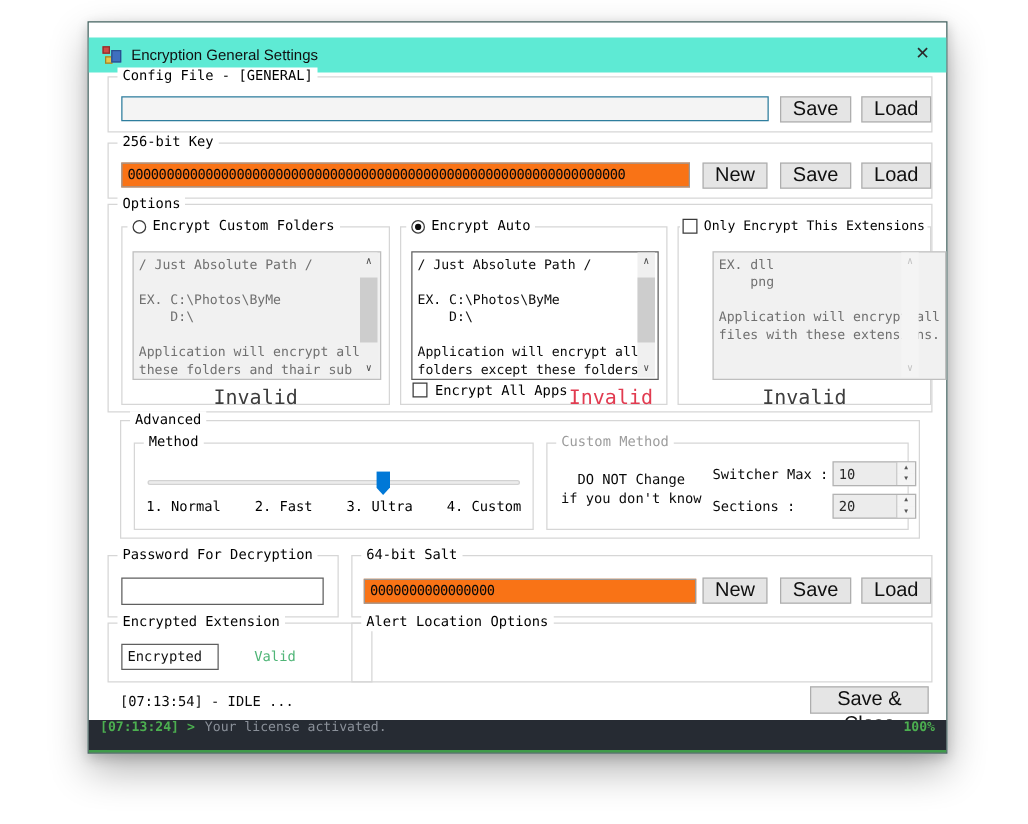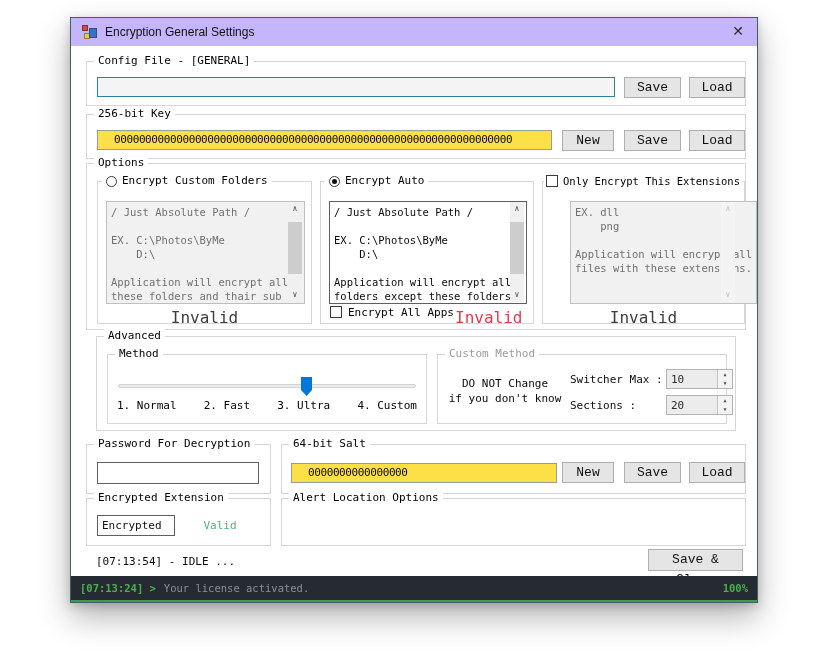--- a/index.html
+++ b/index.html
@@ -4,42 +4,42 @@
 <style>
   * { box-sizing: border-box; margin: 0; padding: 0; }
   html,body { width:822px; height:659px; background:#ffffff; overflow:hidden; position:relative;
               font-family:"DejaVu Sans Mono", monospace; }
 
   .win { position:absolute; left:70px; top:17px; width:688px; height:586px; background:#fff;
          border:1px solid #41605e;
          box-shadow:0 14px 30px rgba(0,0,0,.30), 0 3px 9px rgba(0,0,0,.18); }
 
   
-  .titlebar { position:absolute; top:0; left:0; right:0; height:28px; background:#c4b5fd; }
+  .titlebar { position:absolute; top:12px; left:0; right:0; height:28px; background:#5eead4; }
   .app-icon { position:absolute; left:11px; top:7px; width:15px; height:15px; }
   .app-icon .sq { position:absolute; }
   .sq-red    { left:0; top:0;  width:6px; height:6px; background:#cf4a44; border:1px solid #8d2f2b; }
   .sq-yellow { left:2px; top:8px; width:6px; height:6px; background:#e7c64c; border:1px solid #9c8426; }
   .sq-blue   { left:7px; top:3px; width:8px; height:10px; background:#3f6fbf; border:1px solid #28508f; }
   .title-text { position:absolute; left:34px; top:0; line-height:28px; font-family:"Liberation Sans",sans-serif;
                 font-size:12px; color:#101010; }
   .close-icon { position:absolute; right:13px; top:5px; font-size:14px; color:#2a2a2a; cursor:default;
                 font-family:"DejaVu Sans",sans-serif; }
 
   
   .groupbox { position:absolute; border:1px solid #d6d6d6; }
   .legend { position:absolute; top:-8px; left:7px; background:#fff; padding:0 4px; font-size:11px;
             color:#000; white-space:nowrap; display:flex; align-items:center; gap:5px; line-height:14px; }
   .legend.dim { color:#9d9d9d; }
 
   
   .btn { position:absolute; height:21px; background:#e5e5e5; border:1px solid #aeaeae; color:#101010;
-         font-size:13px; text-align:center; line-height:19px; font-family:Liberation Mono, monospace; }
-  .hexfield { position:absolute; background:#fde047; border:1px solid #9a9a9a; color:#0a0a0a;
-              font-size:11px; line-height:18px; padding:0 16px; letter-spacing:-0.4px;
+         font-size:16px; text-align:center; line-height:19px; font-family:Liberation Sans, sans-serif; }
+  .hexfield { position:absolute; background:#f97316; border:1px solid #9a9a9a; color:#0a0a0a;
+              font-size:11px; line-height:18px; padding:0 4px; letter-spacing:-0.4px;
               white-space:nowrap; overflow:hidden; }
   .txtinput { position:absolute; border:1px solid #5f5f5f; background:#fff; font-family:inherit;
               font-size:11px; padding:0 4px; color:#111; outline:none; }
   .cfg-input { position:absolute; border:1px solid #2e7e9e; background:#f4f4f4; font-family:inherit;
                font-size:11px; padding:0 4px; outline:none; }
 
   
   .radio { width:11px; height:11px; border:1px solid #3a3a3a; border-radius:50%; background:#fff; flex:none; position:relative; }
   .radio.checked::after { content:""; position:absolute; left:2px; top:2px; width:5px; height:5px;
                           border-radius:50%; background:#0d0d0d; }
@@ -82,21 +82,21 @@
   .spin-label { position:absolute; font-size:11px; color:#0a0a0a; }
 
   .valid-label { position:absolute; left:92px; top:20px; width:82px; text-align:center; font-size:11px; color:#4fb577; }
 
   
   .footer-status { position:absolute; left:25px; top:537px; font-size:11px; color:#0a0a0a; }
   .save-close { left:577px; top:531px; width:95px; height:22px; line-height:20px; }
 
   
   .console { position:absolute; left:0; right:0; bottom:0; height:26px; background:#262b33;
-             border-bottom:2px solid #3f9b4a; display:flex; align-items:center; padding:0 9px;
+             border-bottom:2px solid #3f9b4a; display:flex; padding:0 9px;
              font-size:10.5px; }
   .console-ts { color:#4caf50; font-weight:bold; }
   .console-msg { color:#8a9099; margin-left:8px; }
   .console-progress { margin-left:auto; color:#4caf50; font-weight:bold; }
 </style>
 </head>
 <body>
 
 <div class="win">
 
@@ -237,21 +237,21 @@
   </div>
 
   <div class="groupbox" style="left:210px; top:426px; width:465px; height:50px;">
     <div class="legend">64-bit Salt</div>
     <div class="hexfield" style="left:9px; top:18px; width:266px; height:20px;">0000000000000000</div>
     <div class="btn" style="left:280px; top:17px; width:52px;">New</div>
     <div class="btn" style="left:342px; top:17px; width:57px;">Save</div>
     <div class="btn" style="left:407px; top:17px; width:56px;">Load</div>
   </div>
 
-  <div class="groupbox" style="left:15px; top:480px; width:185px; height:48px;">
+  <div class="groupbox" style="left:15px; top:480px; width:212px; height:48px;">
     <div class="legend">Encrypted Extension</div>
     <input class="txtinput" style="left: 10px; top: 16px; width: 78px; height: 21px;" value="Encrypted">
     <div class="valid-label">Valid</div>
   </div>
 
   <div class="groupbox" style="left:210px; top:480px; width:465px; height:48px;">
     <div class="legend">Alert Location Options</div>
   </div>
 
   <div class="footer-status">[07:13:54] - IDLE ...</div>

